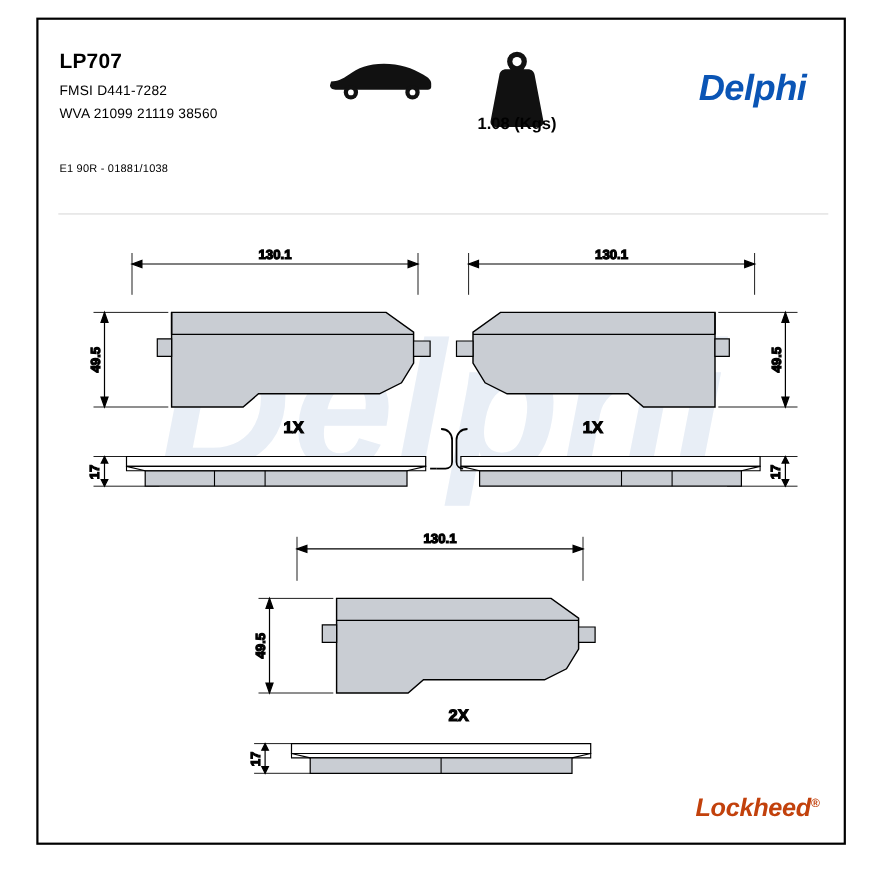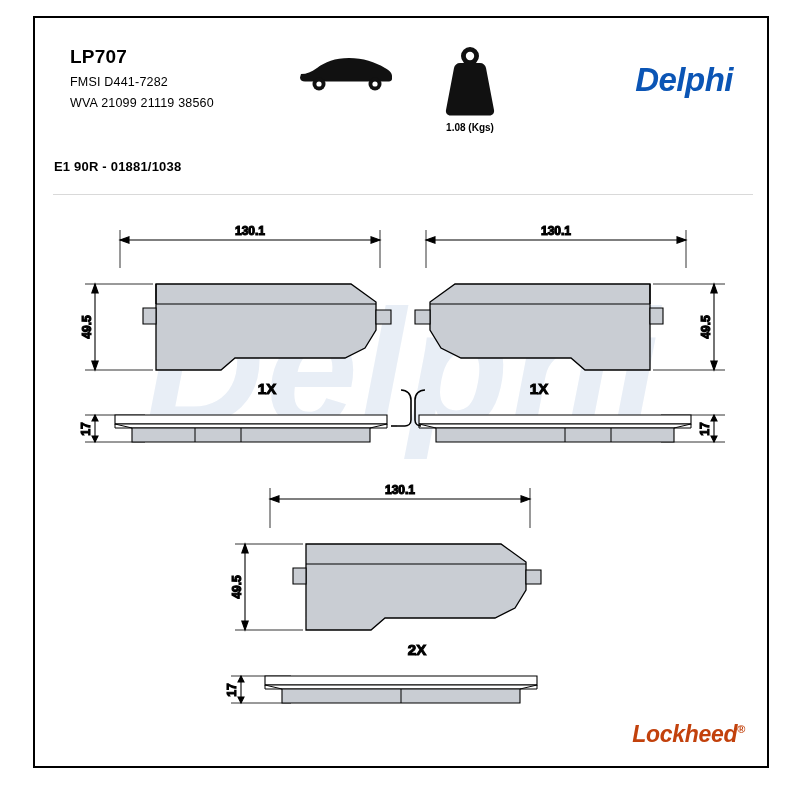--- a/index.html
+++ b/index.html
@@ -43,65 +43,65 @@
     color: #e8eef6;
     letter-spacing: 2px;
     line-height: 165px;
     user-select: none;
     white-space: nowrap;
   }
 
   
   .hdr-left {
     position: absolute;
-    left: 35px;
+    left: 19px;
     top: 28px;
     color: #000;
   }
   .hdr-title {
     font-size: 19px;
     font-weight: bold;
     letter-spacing: .2px;
   }
   .hdr-line {
     font-size: 12.5px;
     font-weight: normal;
     margin-top: 7px;
     letter-spacing: .2px;
   }
   .hdr-approval {
     position: absolute;
     left: 19px;
-    top: 141px;
-    font-size: 13px;
-    font-weight: bold;
+    top: 130px;
+    font-size: 10px;
+    font-weight: normal;
     letter-spacing: .2px;
   }
 
   .car-icon {
     position: absolute;
     left: 258px;
     top: 26px;
     width: 105px;
     height: 50px;
   }
   .weight-icon {
     position: absolute;
     left: 395px;
     top: 22px;
     width: 80px;
     height: 80px;
   }
   .weight-label {
     position: absolute;
     left: 380px;
-    top: 104px;
+    top: 86px;
     width: 110px;
     text-align: center;
-    font-size: 10px;
+    font-size: 15px;
     font-weight: bold;
     color: #000;
   }
 
   .brand {
     position: absolute;
     right: 34px;
     top: 43px;
     font-size: 33px;
     font-weight: bold;

